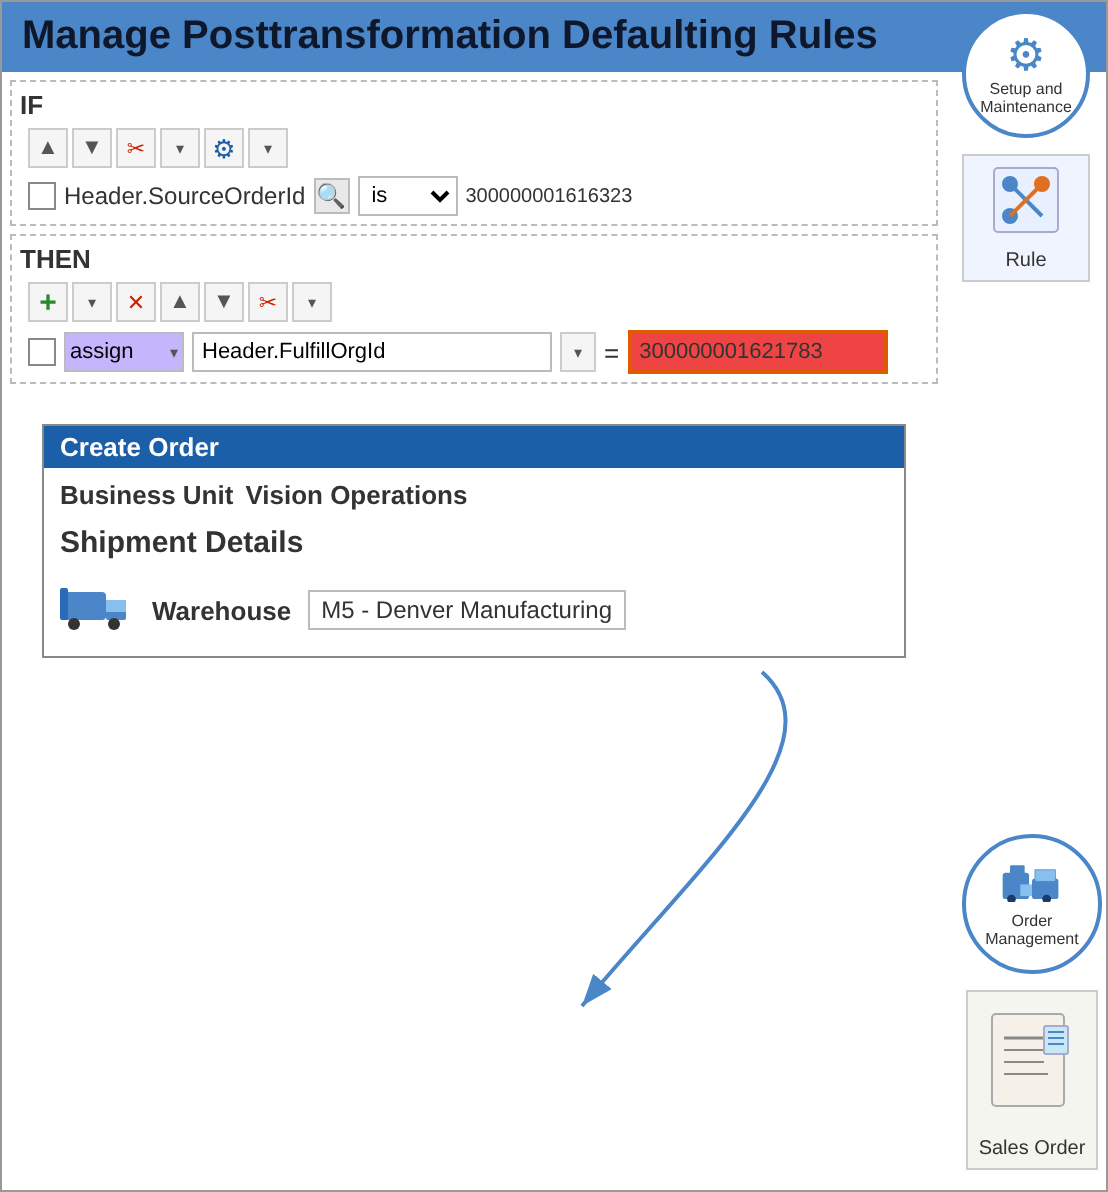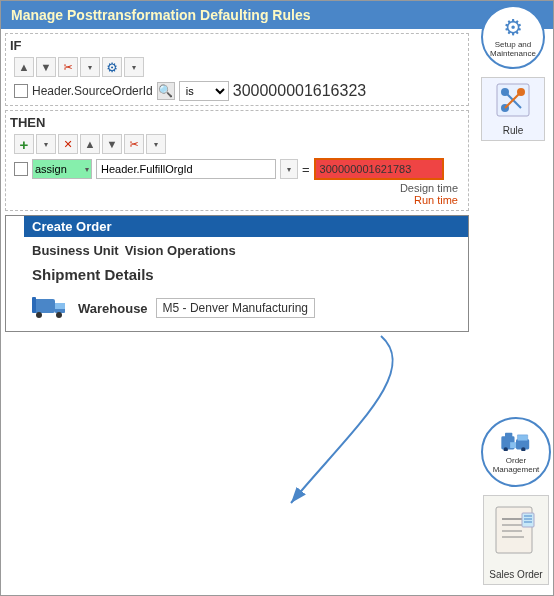--- a/index.html
+++ b/index.html
@@ -17,23 +17,23 @@
       width: 554px;
       min-height: 596px;
       position: relative;
       background: #fff;
       border: 1px solid #999;
     }
 
     
     .page-title {
       background: #4a86c8;
-      color: #fef9c3;
+      color: #0f172a;
       padding: 6px 10px;
-      font-size: 14px;
+      font-size: 20px;
       font-weight: bold;
     }
 
     
     .sidebar {
       position: absolute;
       right: 0;
       top: 0;
       width: 80px;
       display: flex;
@@ -200,21 +200,21 @@
     .select-box {
       height: 20px;
       border: 1px solid #bbb;
       background: #fff;
       font-size: 11px;
       padding: 0 2px;
       width: 50px;
     }
 
     .value-text {
-      font-size: 16px;
+      font-size: 10px;
       color: #333;
     }
 
     
     .section-then {
       border: 1px dashed #bbb;
       margin: 4px;
       padding: 4px;
     }
 
@@ -223,21 +223,21 @@
       display: flex;
       align-items: center;
       gap: 4px;
       margin-left: 4px;
       margin-top: 4px;
     }
 
     .assign-dropdown {
       height: 20px;
       border: 1px solid #bbb;
-      background: #86efac;
+      background: #c4b5fd;
       font-size: 11px;
       padding: 0 2px;
       width: 60px;
       display: flex;
       align-items: center;
       justify-content: space-between;
       cursor: pointer;
     }
 
     .field-value-box {
@@ -281,23 +281,22 @@
       color: #555;
     }
 
     .run-time-label {
       font-size: 11px;
       color: #d44000;
     }
 
     
     .create-order-section {
-      margin: 4px;
+      margin: 20px;
       border: 1px solid #888;
-      padding-left: 18px;
     }
 
     .create-order-header {
       background: #1a5fa8;
       color: #fff;
       padding: 3px 8px;
       font-size: 13px;
       font-weight: bold;
     }
 
@@ -506,24 +505,20 @@
         <div class="field-value-box">
           <span>Header.FulfillOrgId</span>
         </div>
         <div class="toolbar-btn" style="width:18px; height:20px;">
             <span class="dropdown-arrow">▾</span>
           </div>
         <span class="equals-sign">=</span>
         <input class="value-input" type="text" value="300000001621783" style="">
       </div>
 
-      <div class="time-labels">
-        <span class="design-time-label">Design time</span>
-        <span class="run-time-label">Run time</span>
-      </div>
     </div>
 
     <div class="create-order-section">
       <div class="create-order-header">Create Order</div>
       <div class="create-order-body">
         <div class="business-unit-row">
           <span class="warehouse-label">Business Unit</span>
           <span class="bu-value">Vision Operations</span>
         </div>
         <div class="shipment-details-title">Shipment Details</div>

